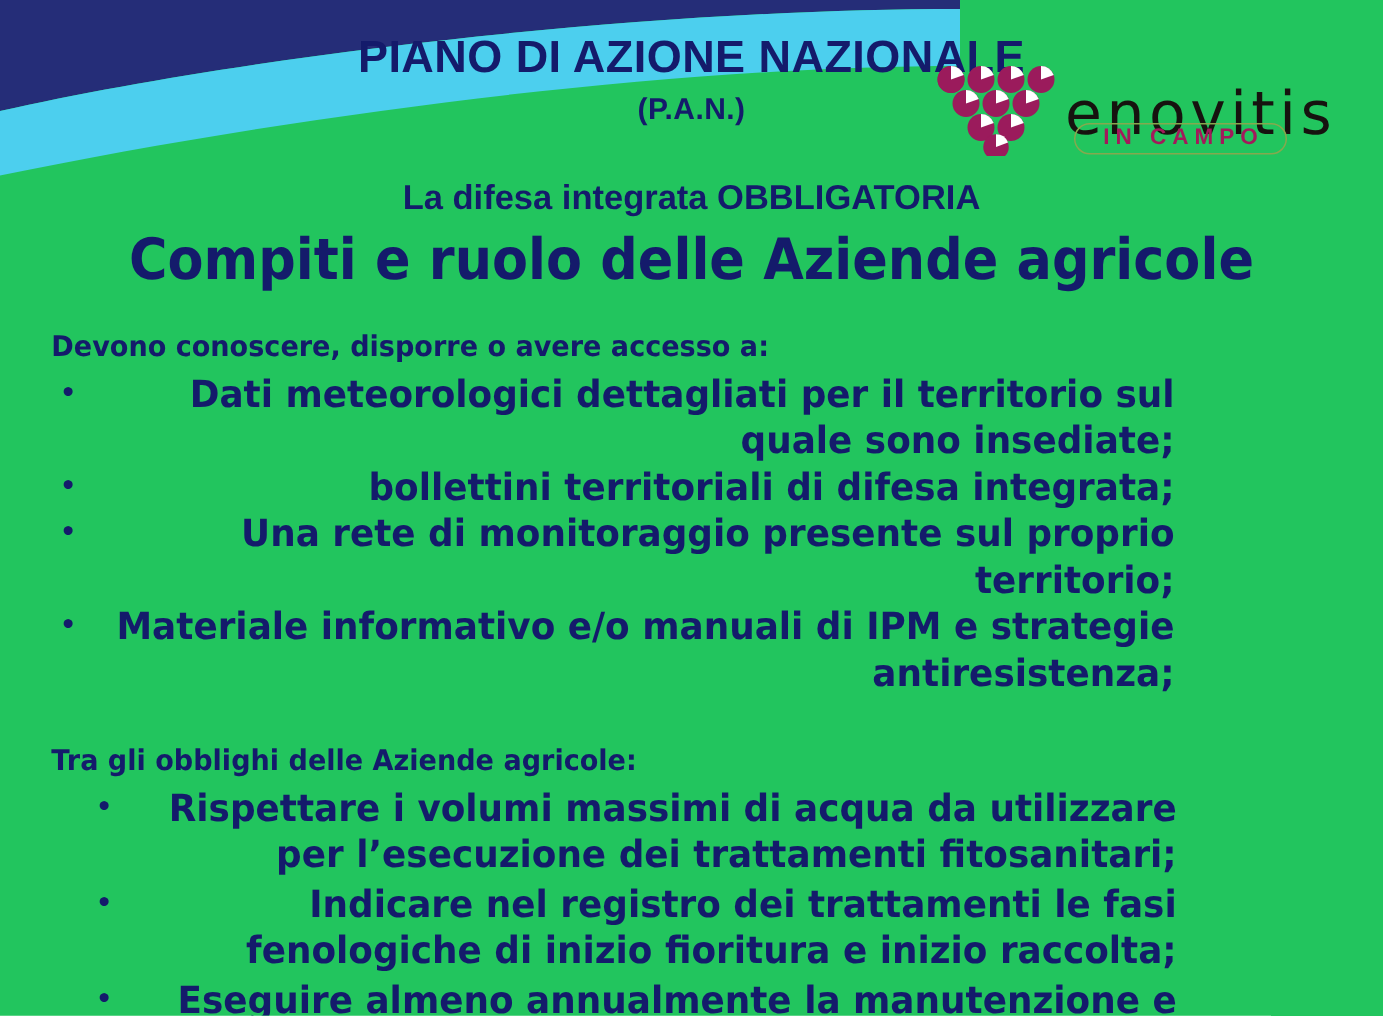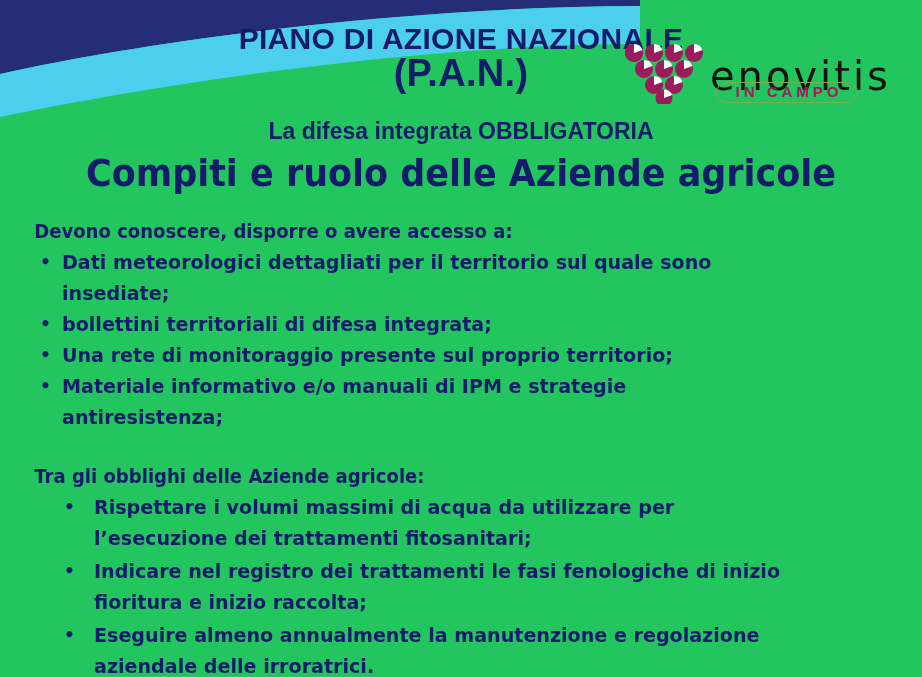--- a/index.html
+++ b/index.html
@@ -92,21 +92,21 @@
     white-space: nowrap;
   }
   #title-line-1 {
     top: 22px;
     font-size: 30px;
     letter-spacing: 0.3px;
     line-height: 34px;
   }
   #title-line-2 {
     top: 56px;
-    font-size: 38px;
+    font-size: 20px;
     letter-spacing: 0.3px;
     line-height: 34px;
   }
   #subtitle {
     top: 107px;
     font-size: 23px;
     line-height: 28px;
     margin-top: 10px;
   }
   #main-heading {
@@ -148,22 +148,23 @@
   ul.bullet-list {
     list-style: none;
     margin: 0;
     padding: 0;
   }
   ul.bullet-list li {
     position: relative;
     color: #141b6b;
     font-family: "DejaVu Sans", sans-serif;
     font-weight: bold;
-    font-size: 20px;
-    line-height: 31px;
+    font-size: 25px;
+    line-height: 31px;
+    text-align: right;
   }
   
   #list-requirements li {
     padding-left: 62px;
   }
   #list-requirements li::before {
     content: "\2022";
     position: absolute;
     left: 40px;
     top: 0;

